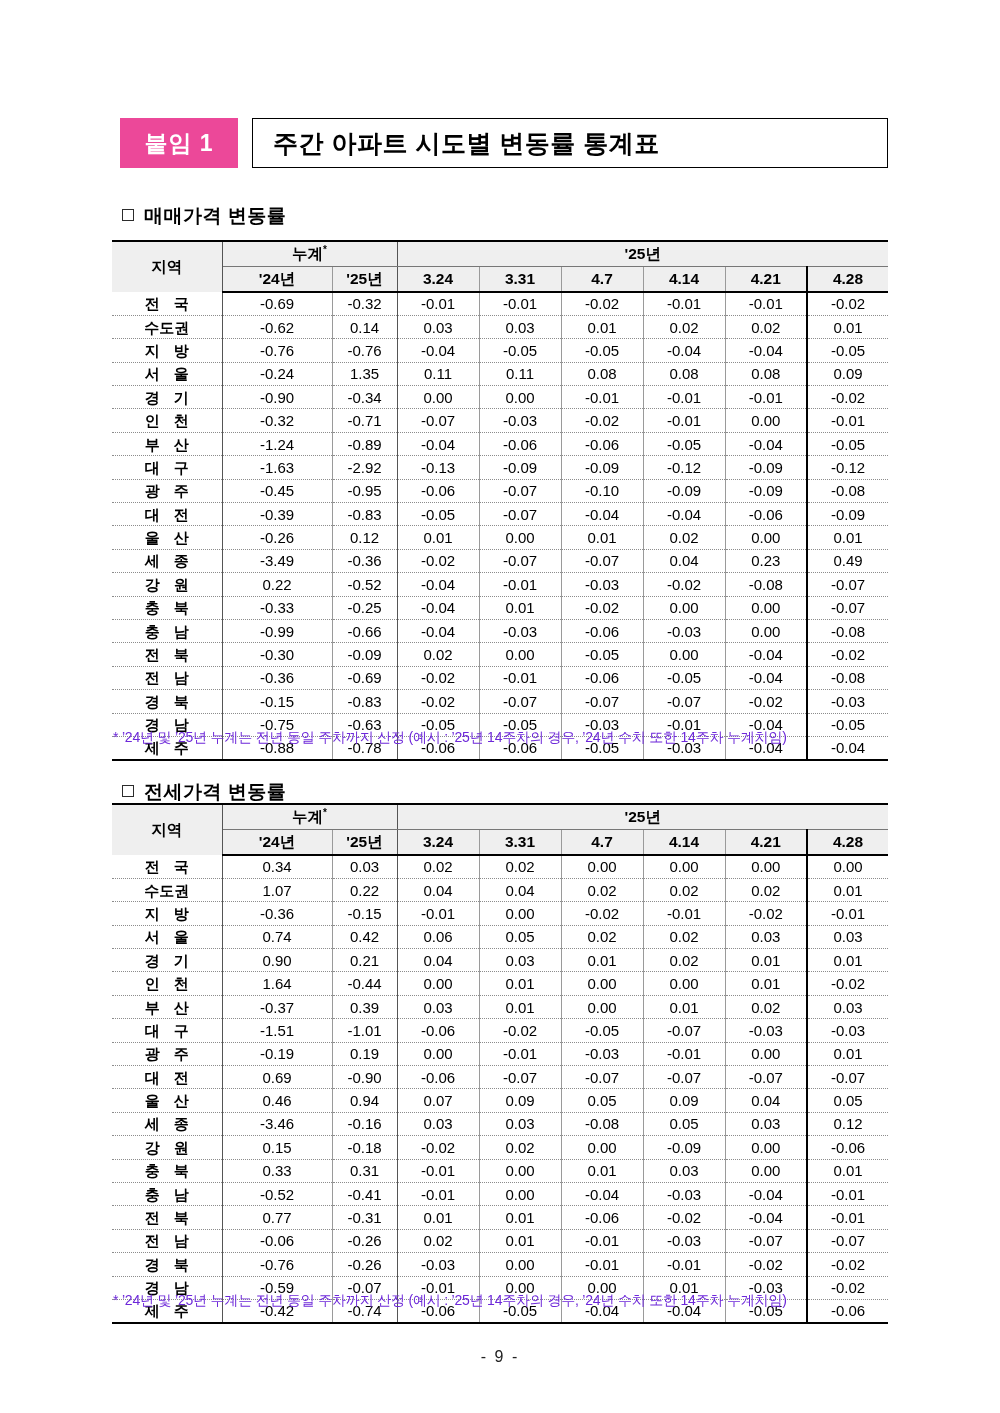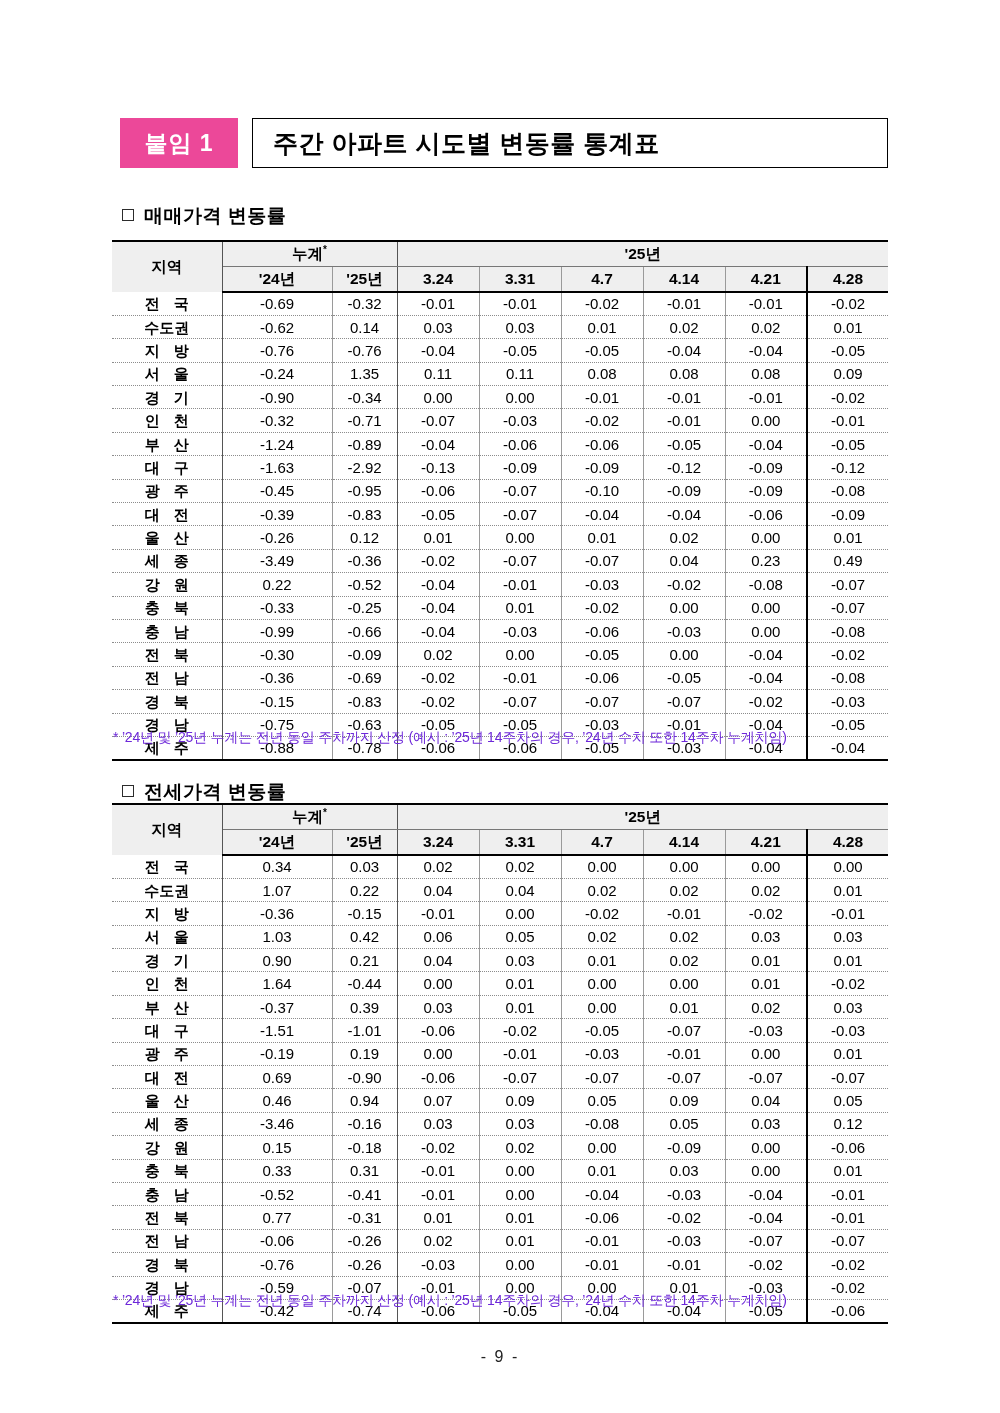--- a/index.html
+++ b/index.html
@@ -526,21 +526,21 @@
             <td class="c2">-0.15</td>
             <td class="d1">-0.01</td>
             <td class="d2">0.00</td>
             <td class="d3">-0.02</td>
             <td class="d4">-0.01</td>
             <td class="d5">-0.02</td>
             <td class="d6">-0.01</td>
           </tr>
           <tr>
             <td class="region"><span class="sp2">서울</span></td>
-            <td class="c1">1.03</td>
+            <td class="c1">0.74</td>
             <td class="c2">0.42</td>
             <td class="d1">0.06</td>
             <td class="d2">0.05</td>
             <td class="d3">0.02</td>
             <td class="d4">0.02</td>
             <td class="d5">0.03</td>
             <td class="d6">0.03</td>
           </tr>
           <tr>
             <td class="region"><span class="sp2">경기</span></td>

